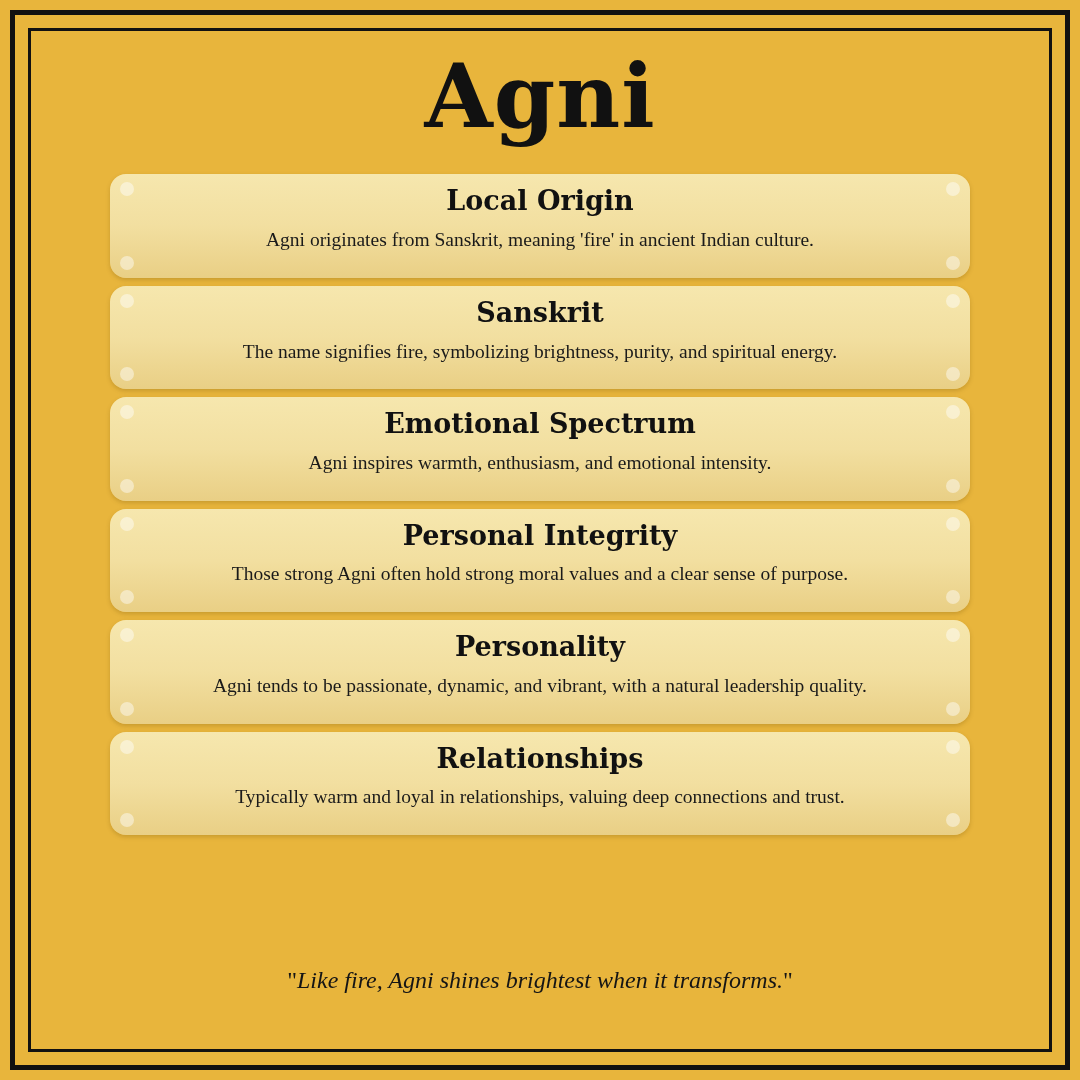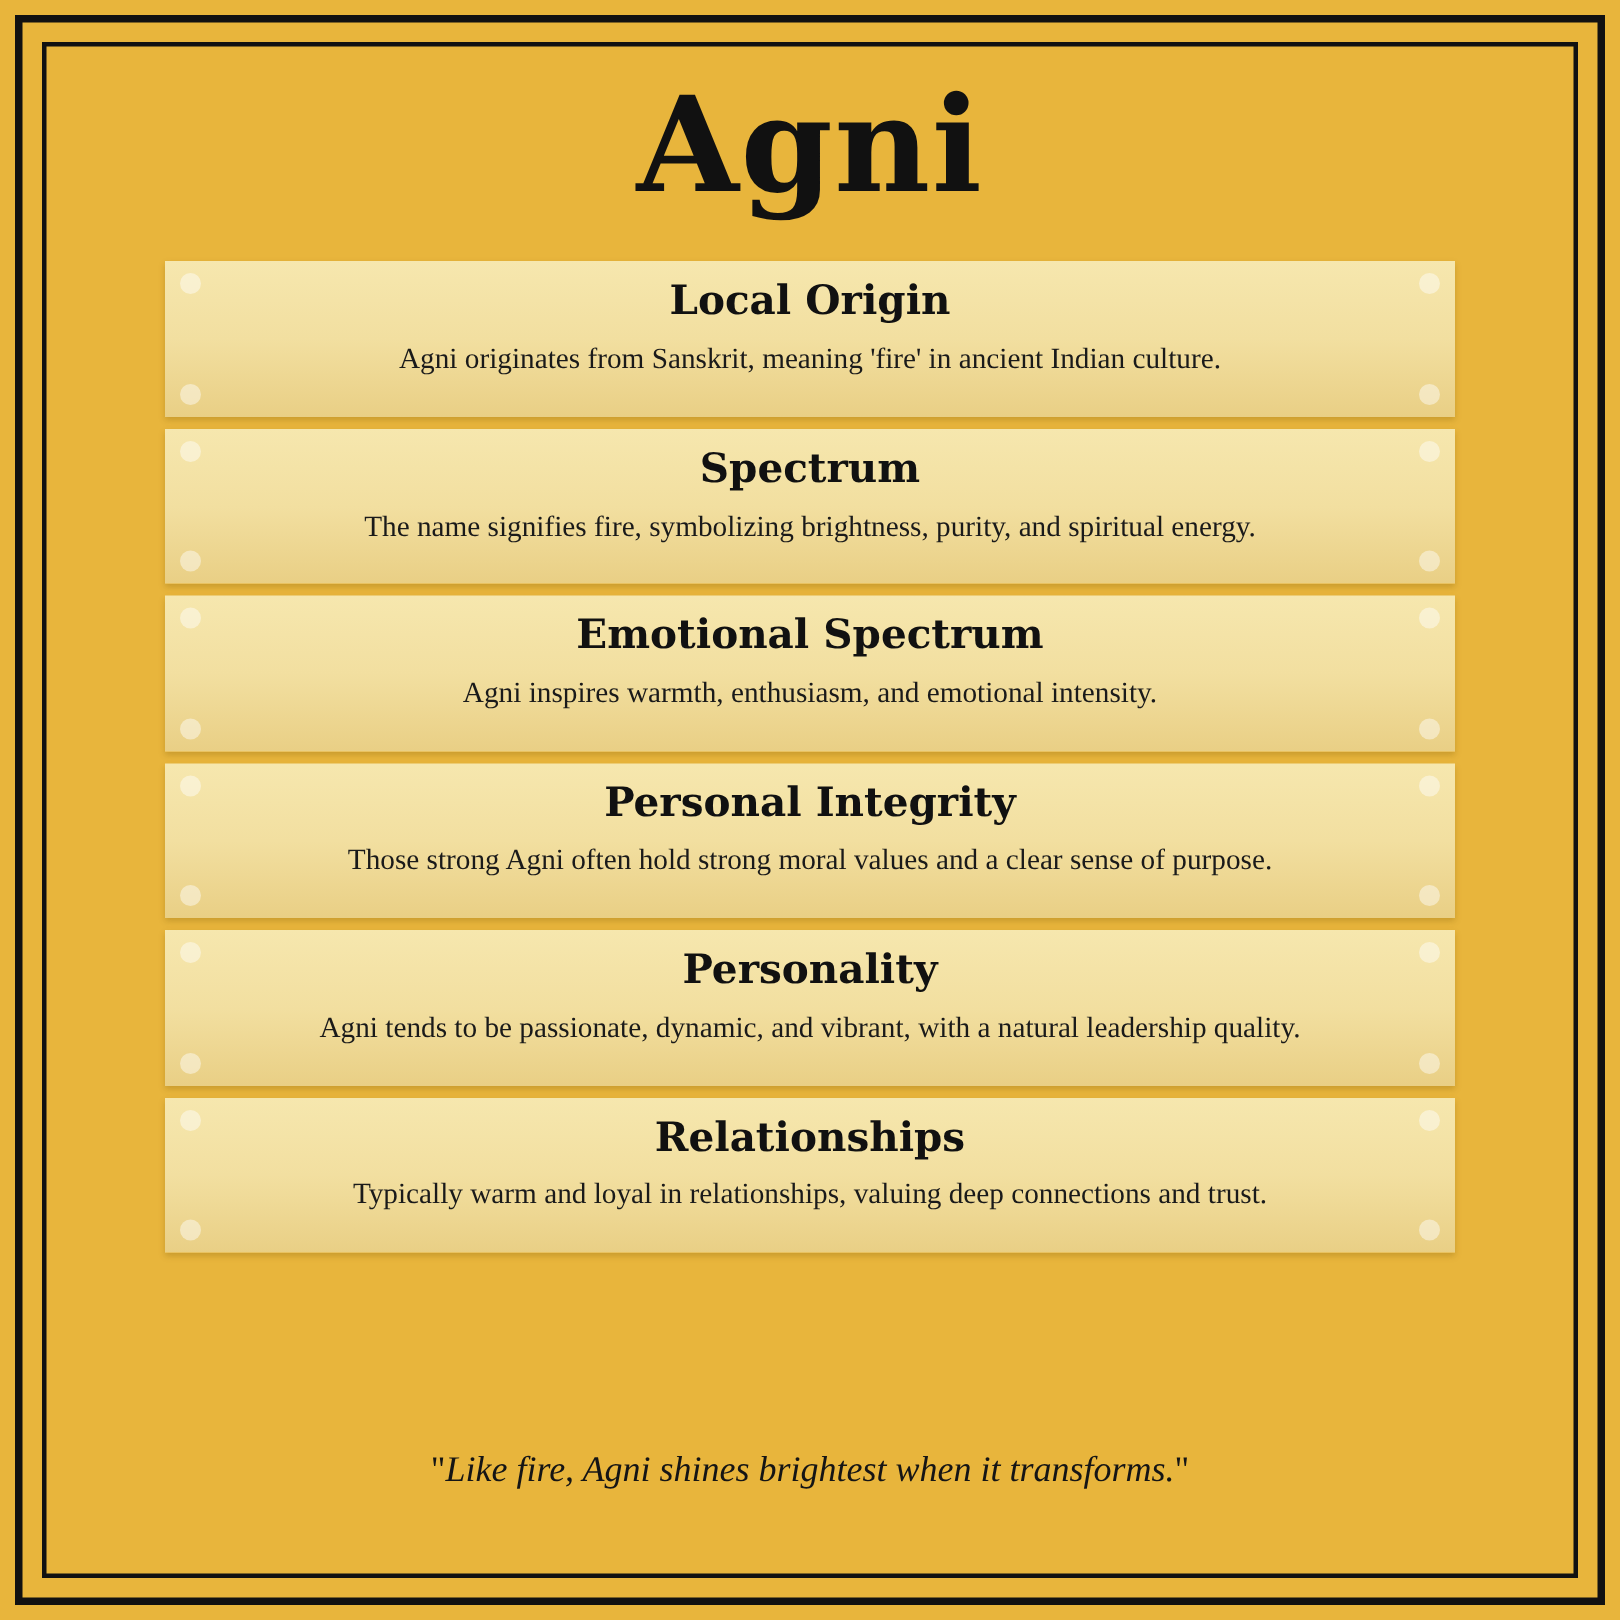--- a/index.html
+++ b/index.html
@@ -64,21 +64,21 @@
   .cards {
     width: 860px;
     margin-top: 28px;
     display: flex;
     flex-direction: column;
     gap: 8px;
   }
   .card {
     position: relative;
     background: linear-gradient(180deg, #f6e7ae 0%, #f2dfa0 50%, #e9cf85 100%);
-    border-radius: 0;
+    border-radius: 16px;
     padding: 12px 36px 14px 36px;
     box-sizing: border-box;
     box-shadow: 0 2px 4px rgba(120, 85, 10, 0.28);
     text-align: center;
   }
   
   .card::before, .card::after {
     content: "";
     position: absolute;
     width: 14px;
@@ -162,21 +162,21 @@
           </div>
         <p class="card-title">Local Origin</p>
         <p class="card-text">Agni originates from Sanskrit, meaning 'fire' in ancient Indian culture.</p>
       </div>
 
       <div class="card">
         <div class="rivets-bottom">
             <span class="l"></span>
             <span class="r"></span>
           </div>
-        <p class="card-title">Spectrum</p>
+        <p class="card-title">Sanskrit</p>
         <p class="card-text">The name signifies fire, symbolizing brightness, purity, and spiritual energy.</p>
       </div>
 
       <div class="card">
         <div class="rivets-bottom">
             <span class="l"></span>
             <span class="r"></span>
           </div>
         <p class="card-title">Emotional Spectrum</p>
         <p class="card-text">Agni inspires warmth, enthusiasm, and emotional intensity.</p>

